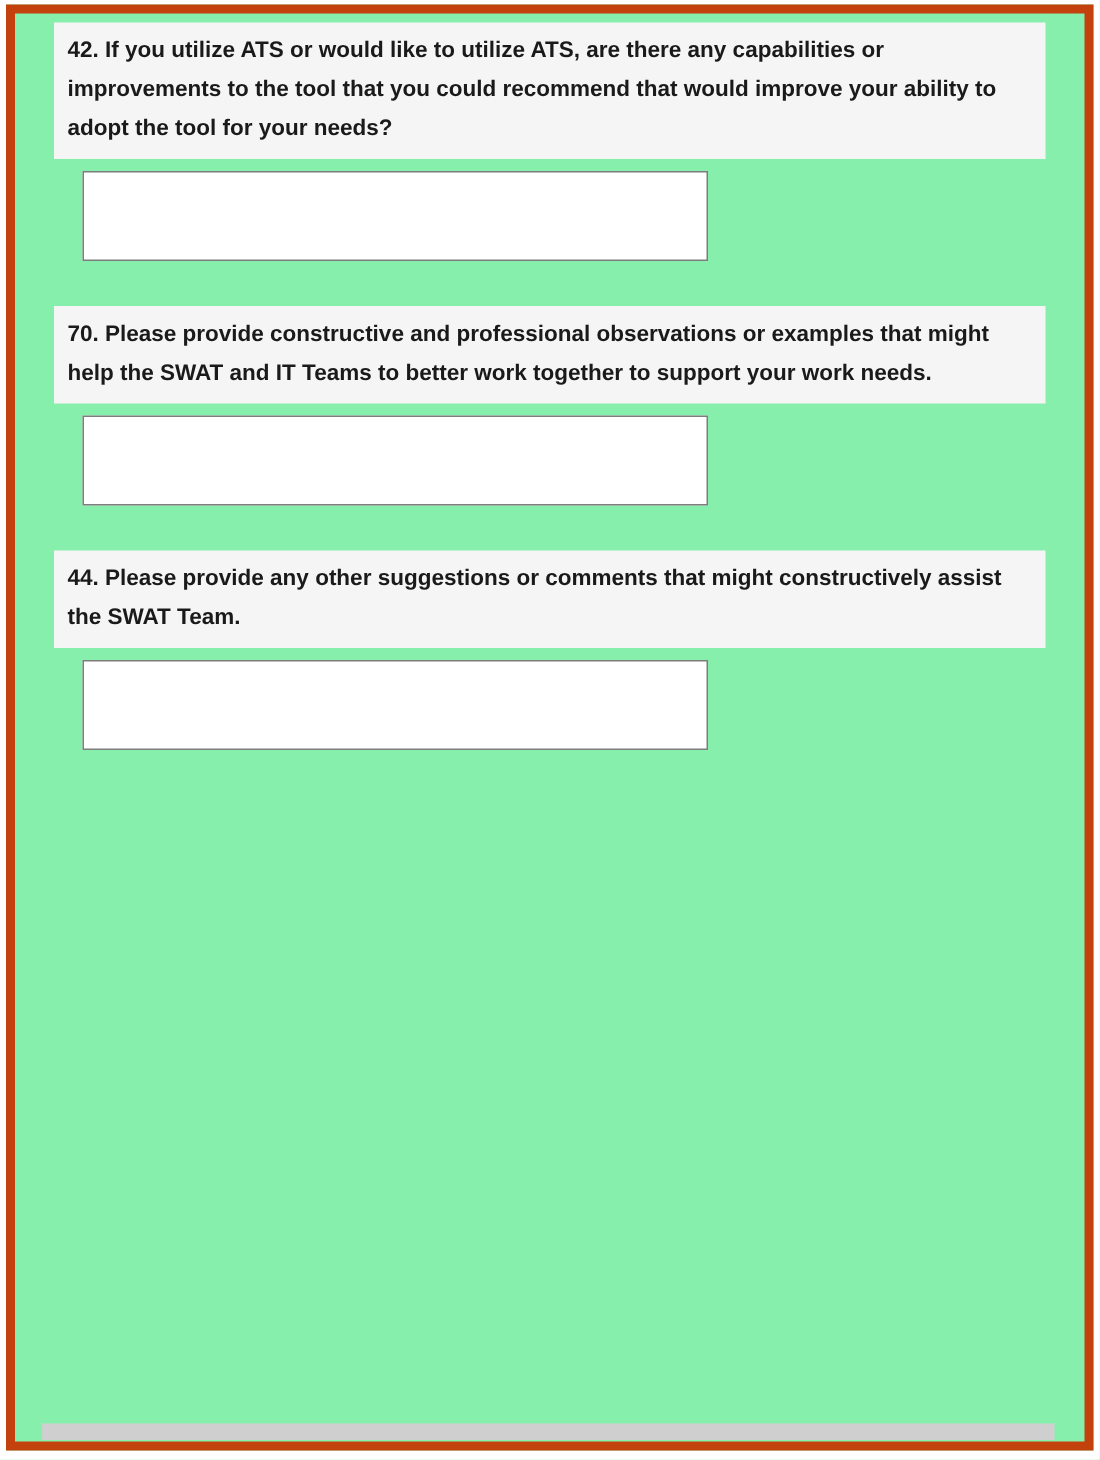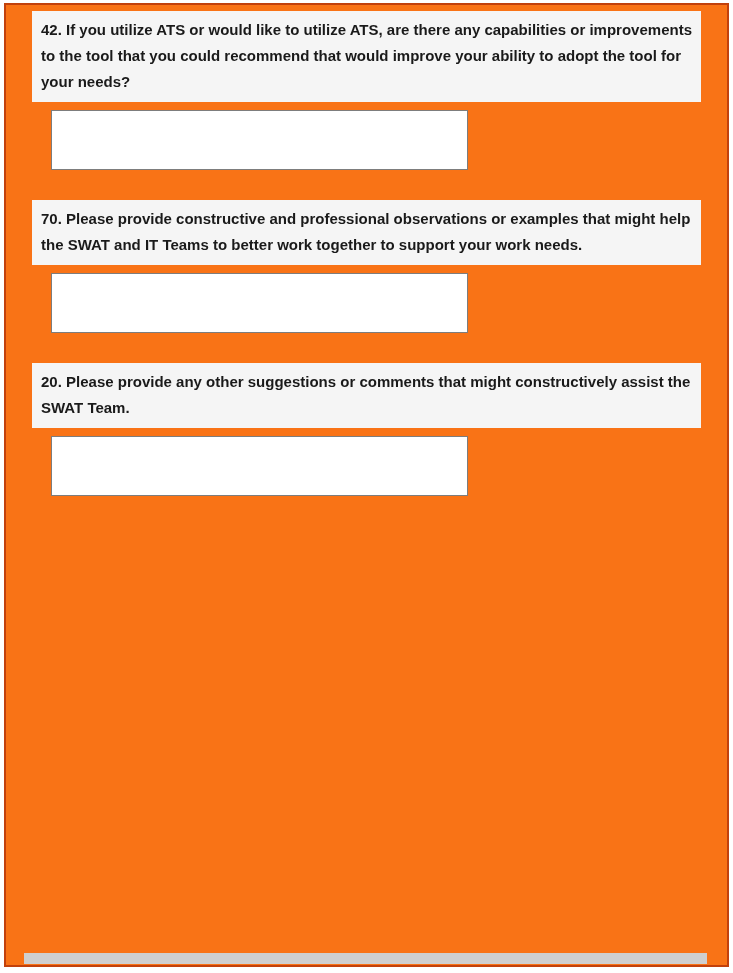--- a/index.html
+++ b/index.html
@@ -14,22 +14,22 @@
     height: 973px;
     background: #ffffff;
     overflow: hidden;
   }
   .page-border {
     position: absolute;
     left: 4px;
     top: 3px;
     right: 4px;
     bottom: 6px;
-    border: 2px solid #c2410c;
-    background: #f97316;
+    border: 6px solid #c2410c;
+    background: #86efac;
     box-sizing: border-box;
   }
   .content {
     padding: 6px 26px 0 26px;
   }
   .question-block {
     background: #f5f5f5;
     padding: 6px 9px 7px 9px;
     font-size: 15px;
     font-weight: bold;
@@ -77,20 +77,20 @@
         <p>42. If you utilize ATS or would like to utilize ATS, are there any capabilities or improvements to the tool that you could recommend that would improve your ability to adopt the tool for your needs?</p>
       </section>
       <textarea class="answer-box" aria-label="Answer to question 42" style=""></textarea>
 
       <section class="question-block qb-43">
         <p>70. Please provide constructive and professional observations or examples that might help the SWAT and IT Teams to better work together to support your work needs.</p>
       </section>
       <textarea class="answer-box" aria-label="Answer to question 43" style=""></textarea>
 
       <section class="question-block qb-44">
-        <p>20. Please provide any other suggestions or comments that might constructively assist the SWAT Team.</p>
+        <p>44. Please provide any other suggestions or comments that might constructively assist the SWAT Team.</p>
       </section>
       <textarea class="answer-box" aria-label="Answer to question 44" style=""></textarea>
 
     </div>
     <div class="footer-bar"></div>
   </div>
 </div>
 
 </body></html>

